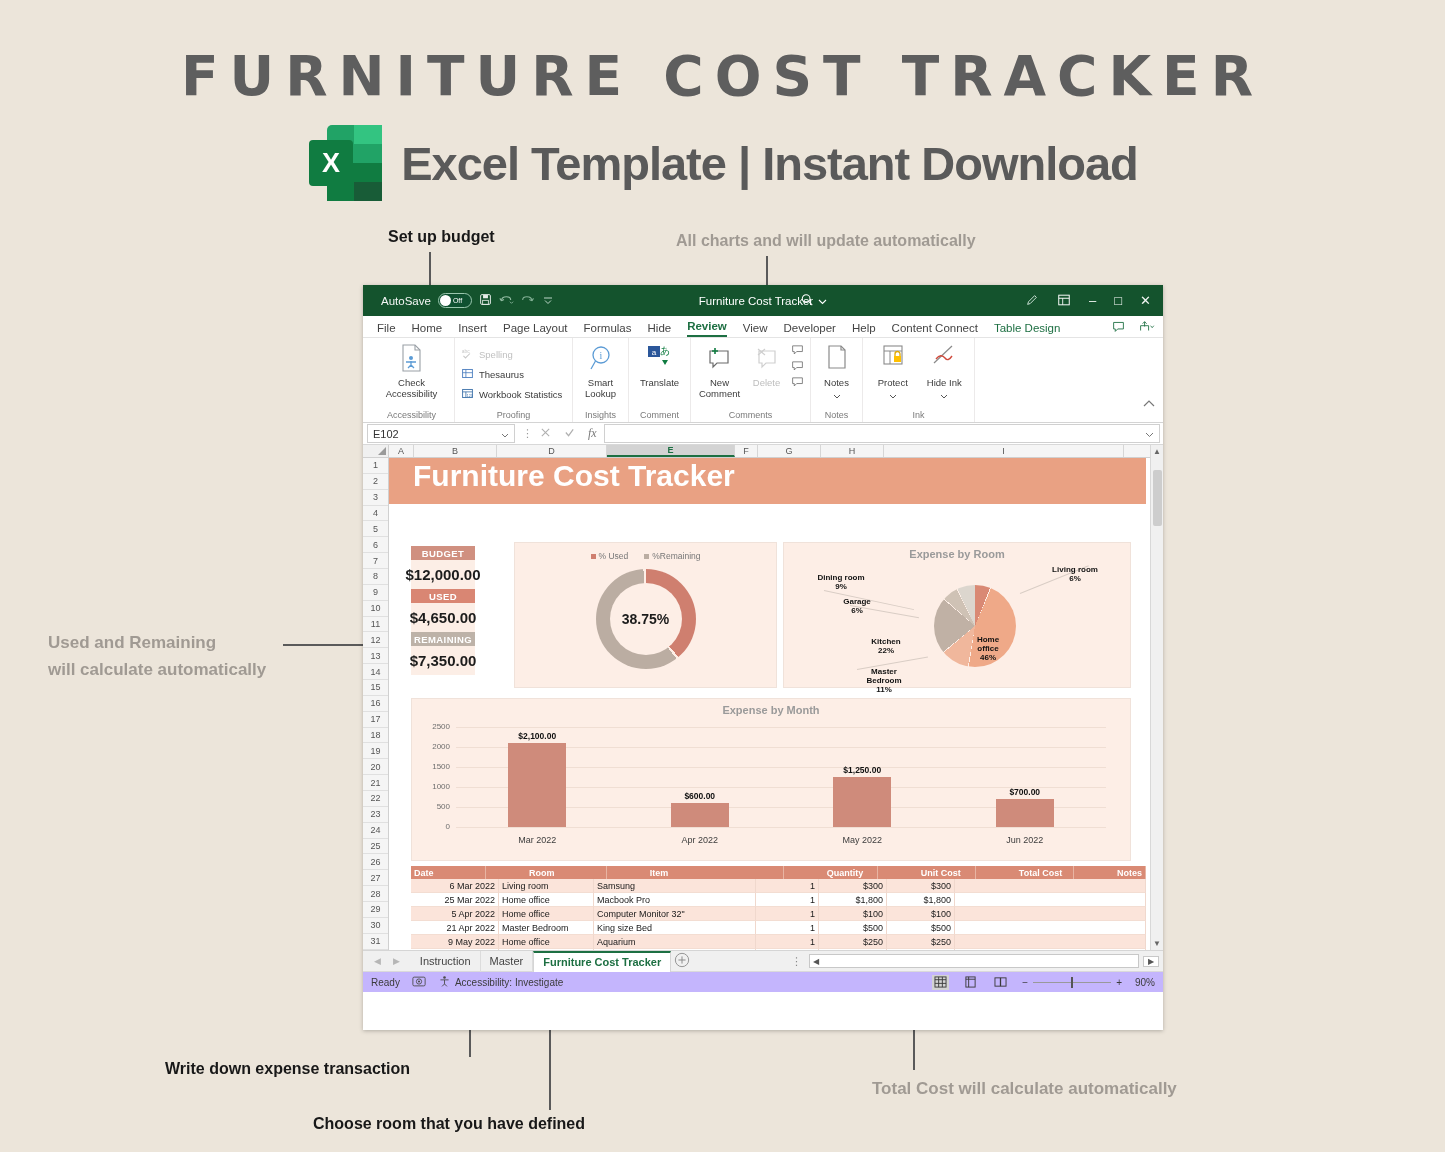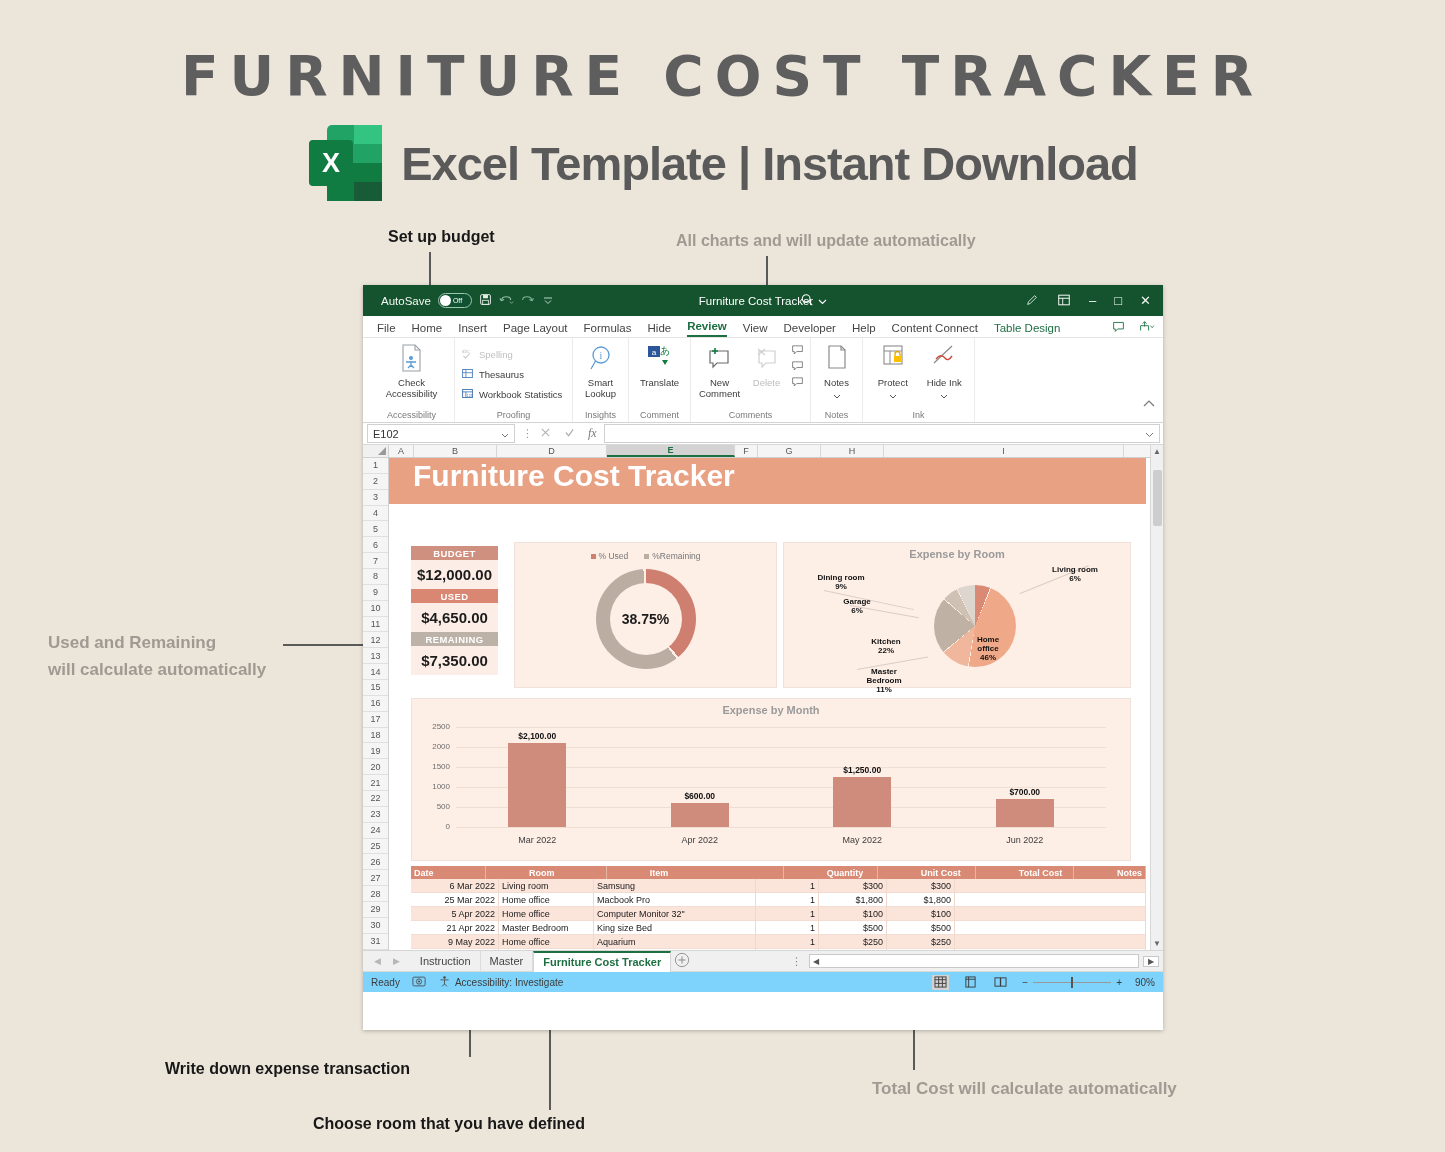--- a/index.html
+++ b/index.html
@@ -119,21 +119,21 @@
   .colhdr .ch.sel{ background:#d3d3d3; border-bottom:2px solid #1d6f42; color:#1d6f42; font-weight:700;}
   .sheetcanvas{ flex:1; position:relative; overflow:hidden;}
 
   
   .banner{ position:absolute; left:0; top:0; width:757px; height:46px; background:#e9a183;}
   .banner h1{ color:#fff; font-size:30px; font-weight:700; padding:2px 0 0 24px; line-height:1.05;
               font-family:"Liberation Sans", sans-serif;}
   .banner p{ color:#f7d9cb; font-size:9.5px; padding-left:24px; }
 
   
-  .kpi{ position:absolute; left:22px; top:88px; width:87px; }
+  .kpi{ position:absolute; left:22px; top:88px; width:64px; }
   .kpi .lbl{ height:14px; display:flex;align-items:center;justify-content:center;
              color:#fff; font-size:9.5px; font-weight:700; letter-spacing:.4px;}
   .kpi .lbl.b1{background:#d09080;} .kpi .lbl.b2{background:#d98673;} .kpi .lbl.b3{background:#bdb2a8;}
   .kpi .val{ height:29px; display:flex;align-items:center;justify-content:center;
              background:#fceee6; color:#1c1c1c; font-size:15px; font-weight:700;}
 
   
   .card{ position:absolute; background:#fdeee6; border:1px solid #f0e2da;}
   .card-title{ text-align:center; color:#9a9a9a; font-size:11px; font-weight:700; padding-top:5px;}
 
@@ -192,21 +192,21 @@
   .plusbtn{ width:22px; text-align:center; color:#777; font-size:13px;}
   .hdots{ margin-left:auto; color:#888; padding:0 6px; letter-spacing:1px;}
   .hscroll{ width:330px; height:14px; border:1px solid #c8c8c8; background:#fff;
             display:flex; align-items:center; justify-content:space-between; margin-right:4px;}
   .hscroll .ha{ font-size:8px; color:#555; padding:0 3px;}
   .hscroll .htrack{flex:1; height:12px; background:#fff;}
   .hsright{ width:16px; border:1px solid #c8c8c8; background:#fff; text-align:center;
             font-size:8px; color:#555; margin-right:4px;}
 
   
-  .statusbar{ height:21px; background:#7dd3fc; border-top:1px solid #dadada;
+  .statusbar{ height:21px; background:#c4b5fd; border-top:1px solid #dadada;
               display:flex; align-items:center; font-size:10px; color:#3b3b3b; padding:0 8px; gap:12px;}
   .sb-right{ margin-left:auto; display:flex; align-items:center; gap:13px;}
   .viewbtn{ width:17px;height:15px; display:flex;align-items:center;justify-content:center; font-size:11px;color:#444;}
   .viewbtn.sel{ background:#d3d3d3;}
   .zoomslider{ display:flex; align-items:center; gap:5px; }
   .ztrack{ width:78px; height:1px; background:#999; position:relative;}
   .zknob{ position:absolute; left:38px; top:-5px; width:2px; height:11px; background:#555;}
 </style>
 </head>
 <body>

